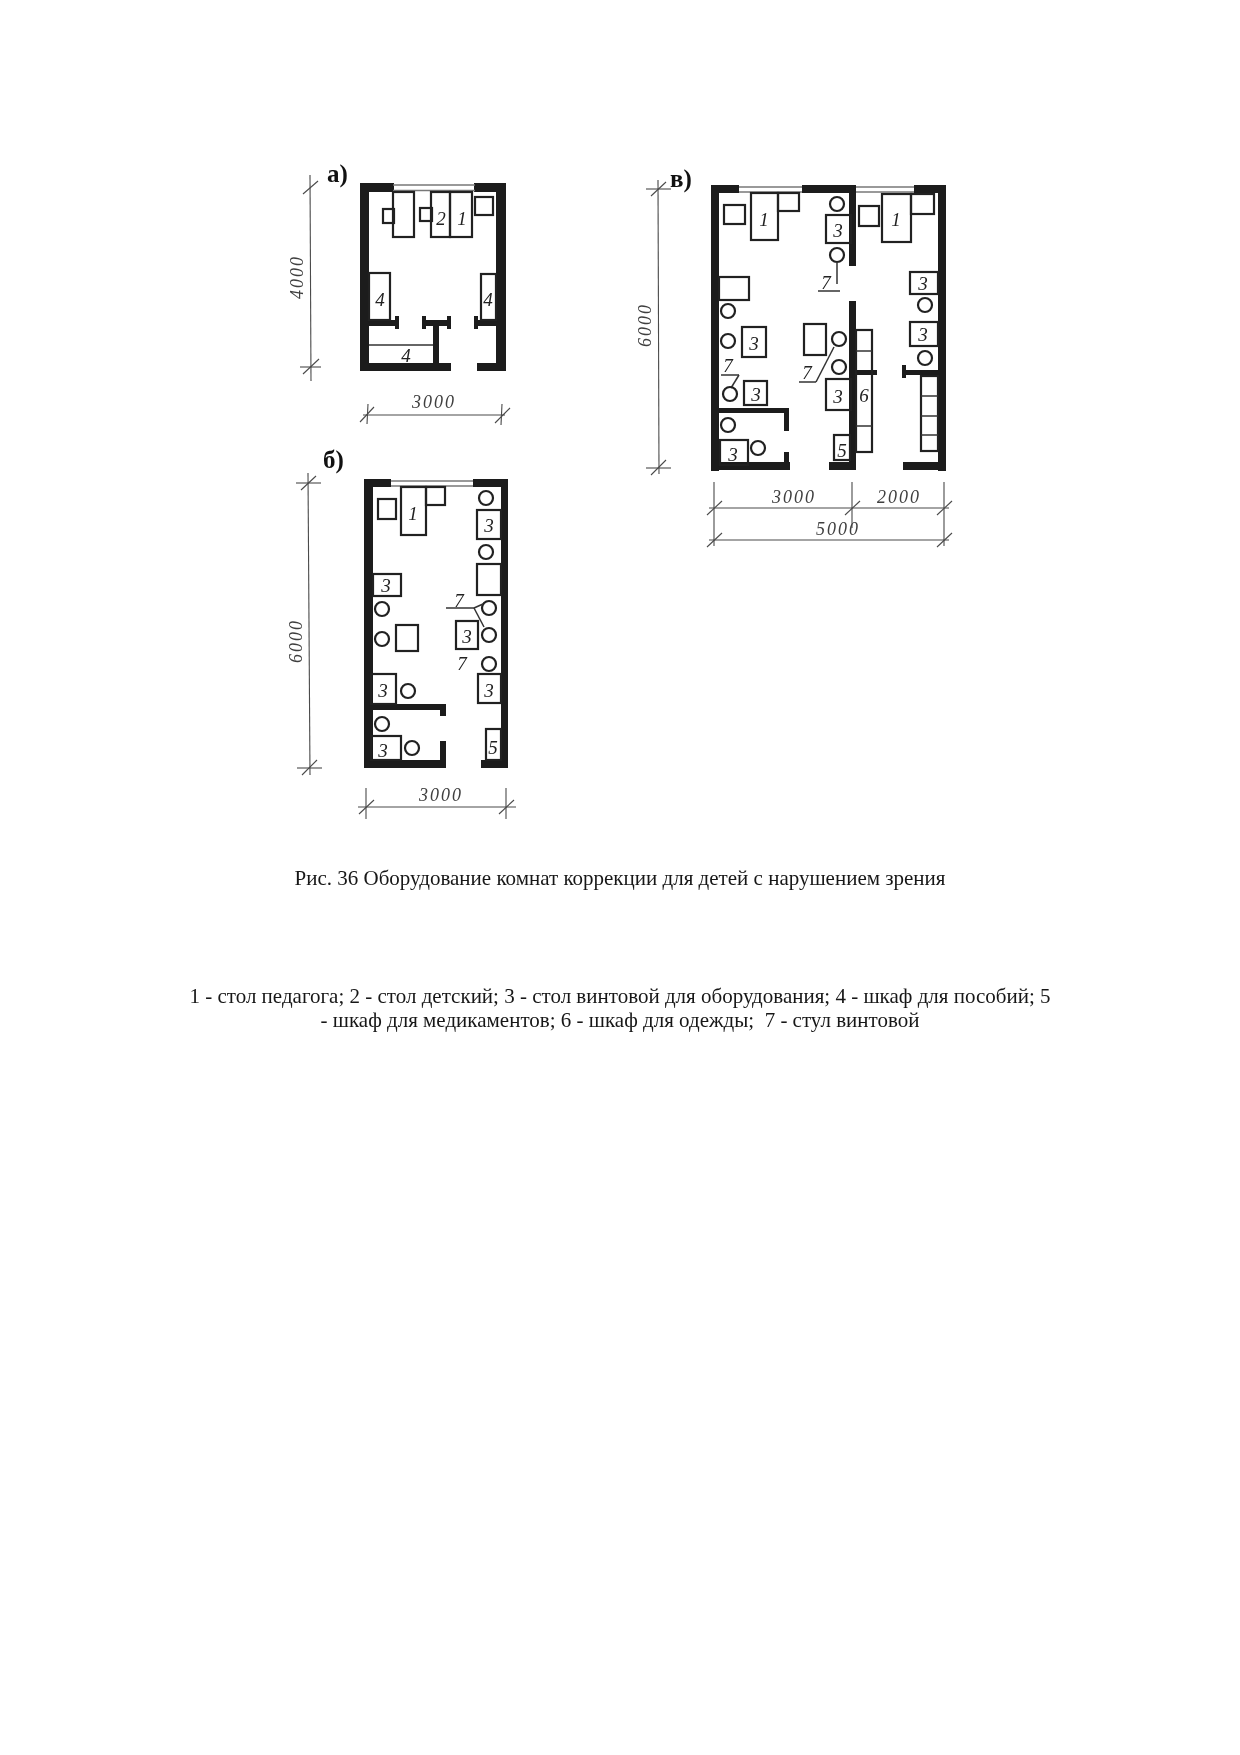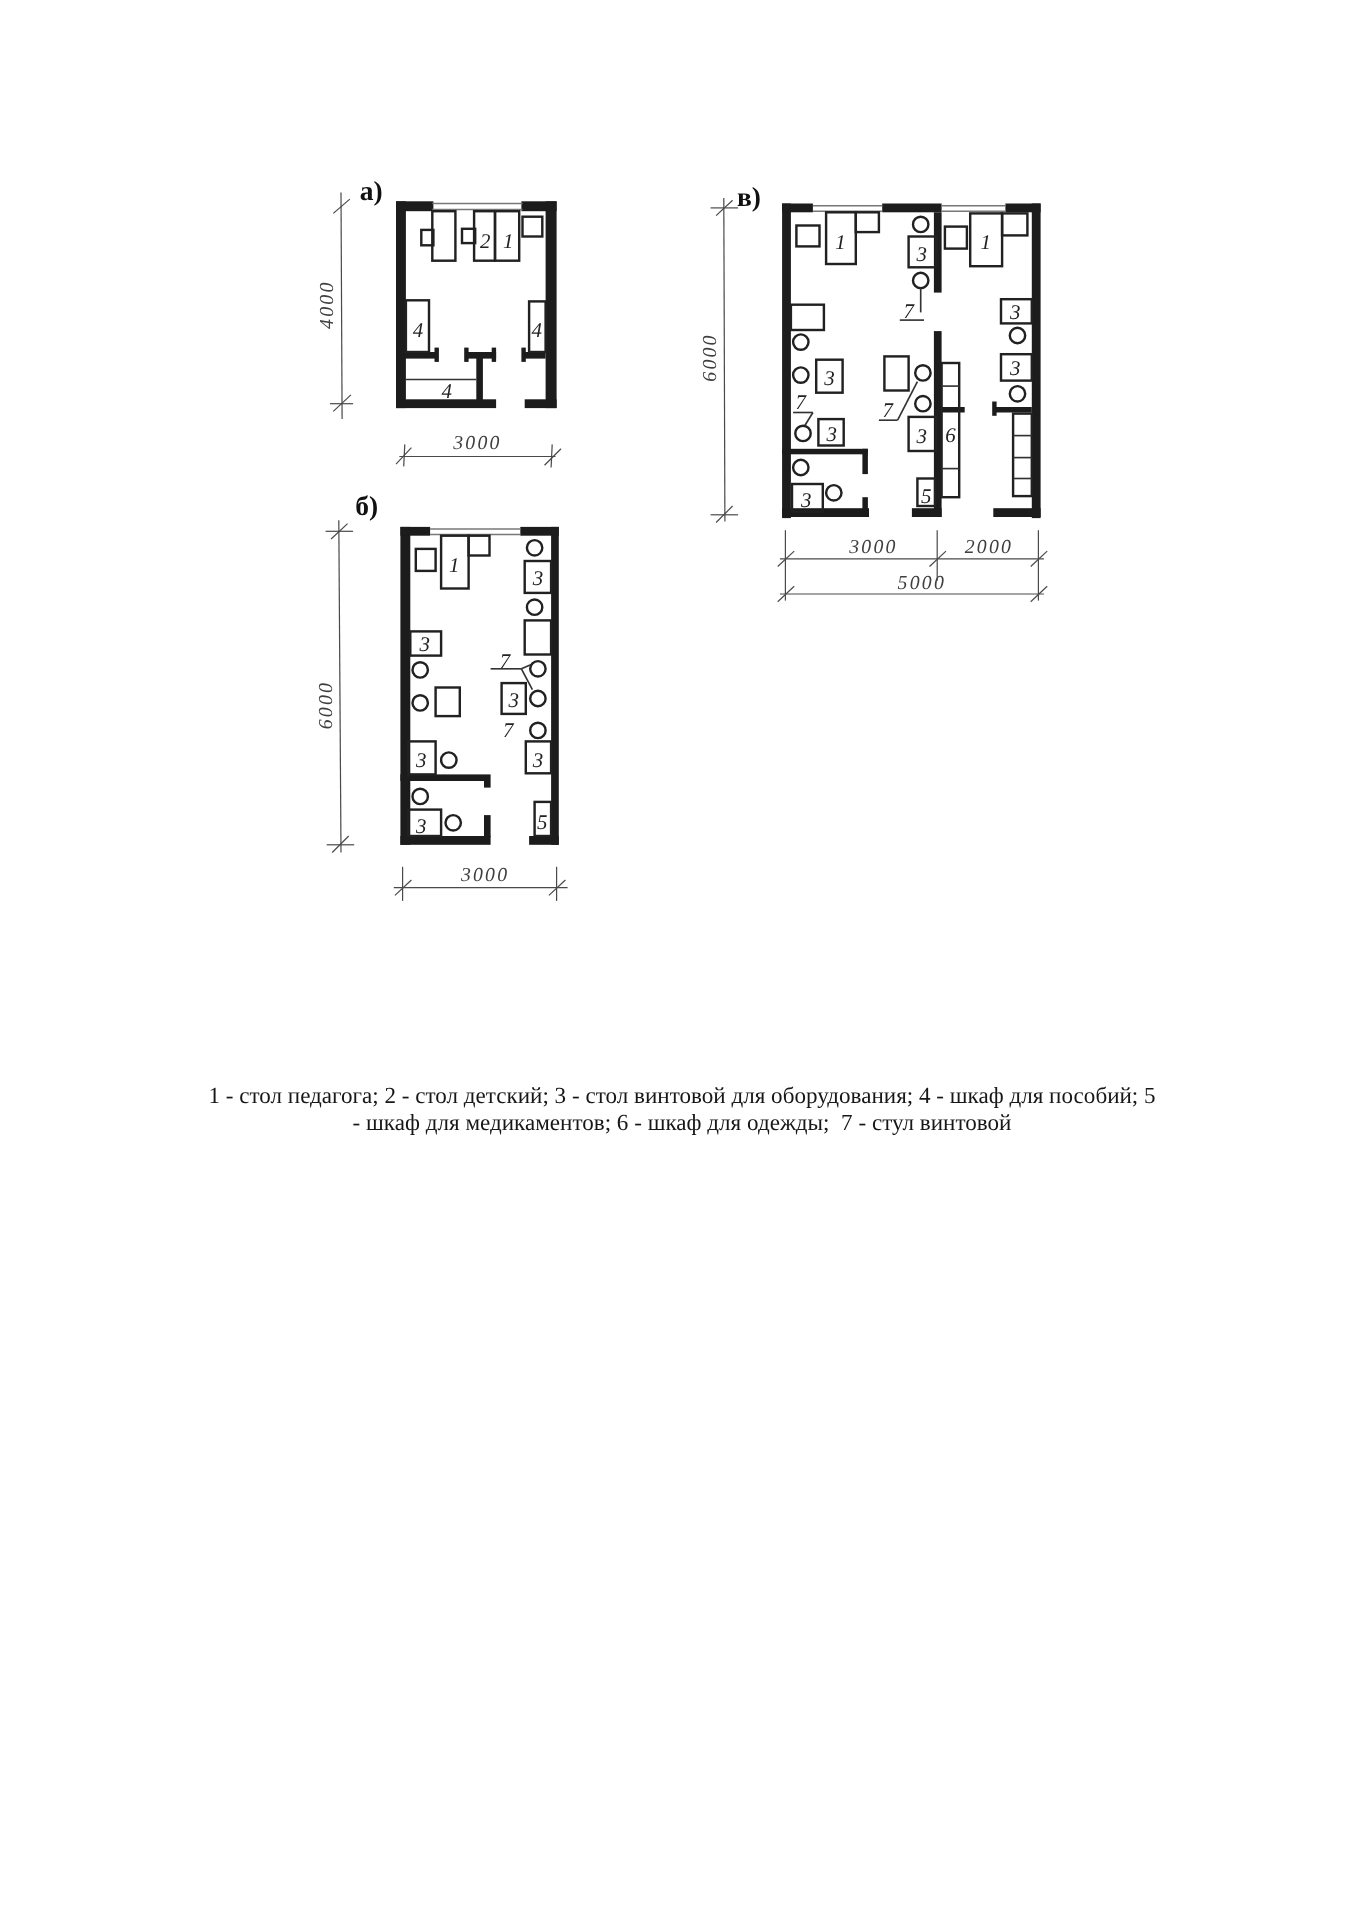--- a/index.html
+++ b/index.html
@@ -477,16 +477,17 @@
     <line class="dim" x1="937" y1="515" x2="952" y2="501"></line>
     <text class="dnum" x="794" y="503">3000</text>
     <text class="dnum" x="899" y="503">2000</text>
     <line class="dim" x1="709" y1="540" x2="949" y2="540"></line>
     <line class="dim" x1="707" y1="547" x2="722" y2="533"></line>
     <line class="dim" x1="937" y1="547" x2="952" y2="533"></line>
     <text class="dnum" x="838" y="535">5000</text>
   </g>
 </svg>
 
+<div class="cap" style="top:866px;font-size:21px;">Рис. 36 Оборудование комнат коррекции для детей с нарушением зрения</div>
 
 
 <div class="cap" style="top:985px;font-size:21px;line-height:23.5px;">1 - стол педагога; 2 - стол детский; 3 - стол винтовой для оборудования; 4 - шкаф для пособий; 5<br>- шкаф для медикаментов; 6 - шкаф для одежды;&nbsp; 7 - стул винтовой</div>
 </div>
 
 </body></html>

